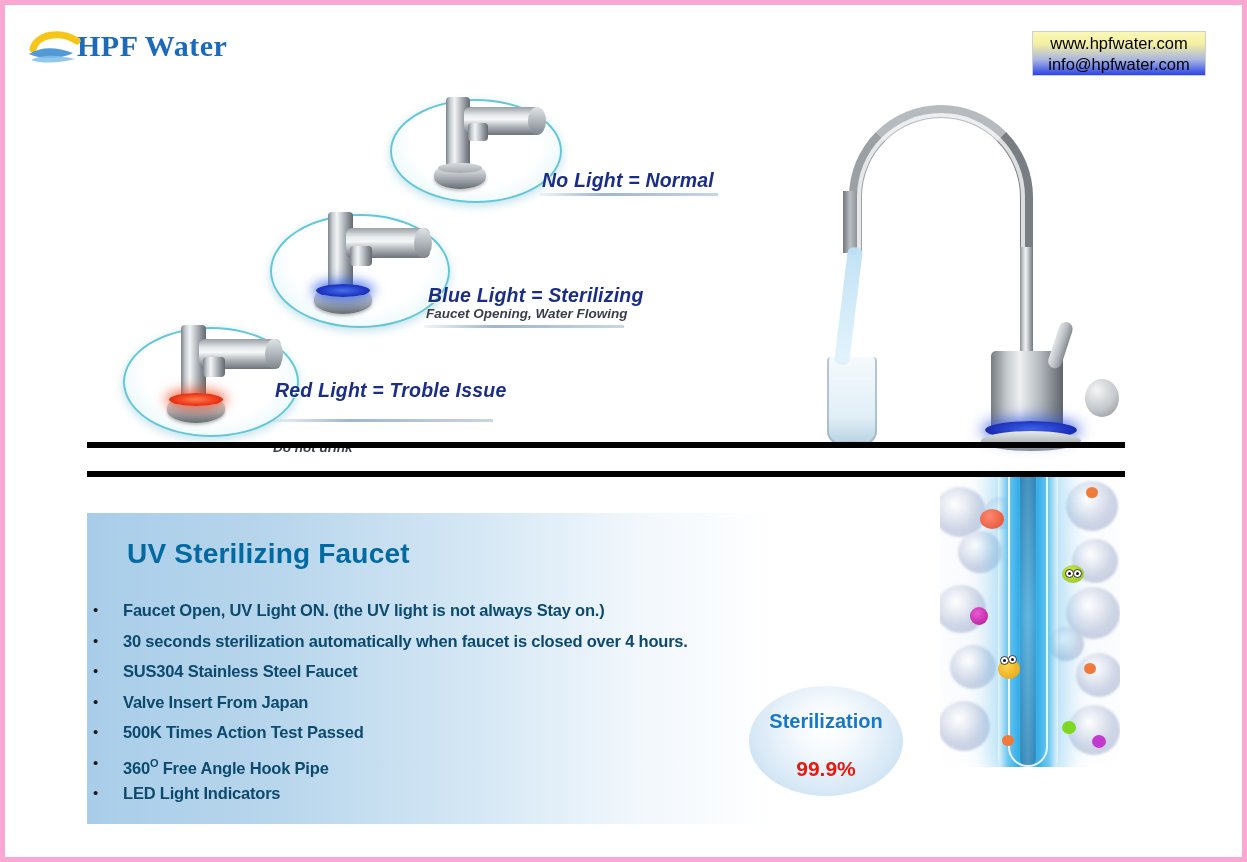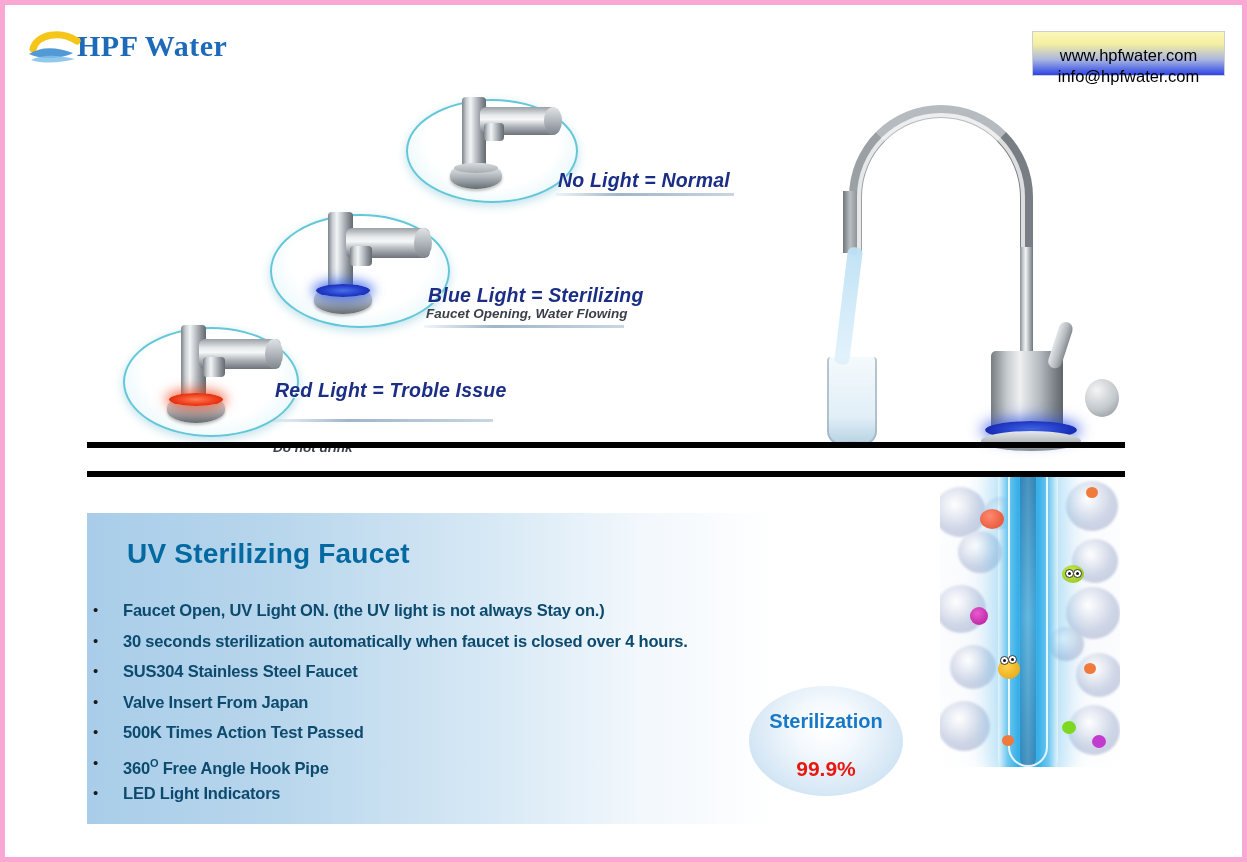--- a/index.html
+++ b/index.html
@@ -7,23 +7,23 @@
 
   .slide{position:relative;width:1247px;height:862px;background:#ffffff;box-sizing:border-box;
          border:5px solid #f9a8d4;}
 
   
   .logo-wrap{position:absolute;left:22px;top:20px;display:flex;align-items:center;height:42px;}
   .logo-mark{width:58px;height:34px;position:relative;flex:none;}
   .logo-text{font-family:"Liberation Serif",serif;font-weight:bold;font-size:30px;color:#1d6bb8;
              letter-spacing:.5px;margin-left:-8px;line-height:1;white-space:nowrap;}
 
-  .contact-box{position:absolute;left:1027px;top:26px;width:193px;height:45px;
+  .contact-box{position:absolute;left:1027px;top:26px;width:174px;height:45px;
      background:linear-gradient(to bottom,#fbf8b8 0%,#f4efa0 28%,#aab6e0 64%,#2b44e8 100%);
-     border:1px solid #cfcfcf;box-sizing:border-box;padding-top:13px;}
+     border:1px solid #cfcfcf;box-sizing:border-box;padding-top:1px;}
   .contact-line{font-size:16.5px;color:#000;text-align:center;line-height:21px;white-space:nowrap;}
 
   
   .counter-a{position:absolute;left:82px;top:437px;width:1038px;height:6px;background:#000;}
   .counter-b{position:absolute;left:82px;top:466px;width:1038px;height:6px;background:#000;}
 
   
   .callout{position:absolute;}
   .ellipse{position:absolute;border-radius:50%;
      border:2px solid #63c7d8;
@@ -141,21 +141,21 @@
       </svg>
     </div>
     <div class="logo-text">HPF Water</div>
   </div>
 
   <div class="contact-box">
     <div class="contact-line">www.hpfwater.com</div>
     <div class="contact-line">info@hpfwater.com</div>
   </div>
 
-  <div class="callout" style="left:401px;top:88px;width:330px;height:112px;">
+  <div class="callout" style="left:385px;top:88px;width:330px;height:112px;">
     <div class="ellipse" style="left:0;top:6px;width:168px;height:100px;"></div>
     <div class="fx-base" style="left:22px;top:0;width:130px;height:106px;">
       <div class="mini-vert" style="left:34px;top:4px;width:24px;height:72px;"></div>
       <div class="mini-horz" style="left:52px;top:14px;width:78px;height:28px;"></div>
       <div class="mini-cap" style="left:116px;top:14px;width:18px;height:28px;"></div>
       <div class="mini-vert" style="left:56px;top:30px;width:20px;height:18px;"></div>
       <div class="mini-foot" style="left:22px;top:70px;width:52px;height:26px;"></div>
       <div class="mini-led" style="left:26px;top:70px;width:44px;height:10px;background:linear-gradient(to bottom,#d7dbde,#a5abaf);"></div>
     </div>
     <div class="callout-label callout-main" style="left:152px;top:76px;">No Light = Normal</div>

